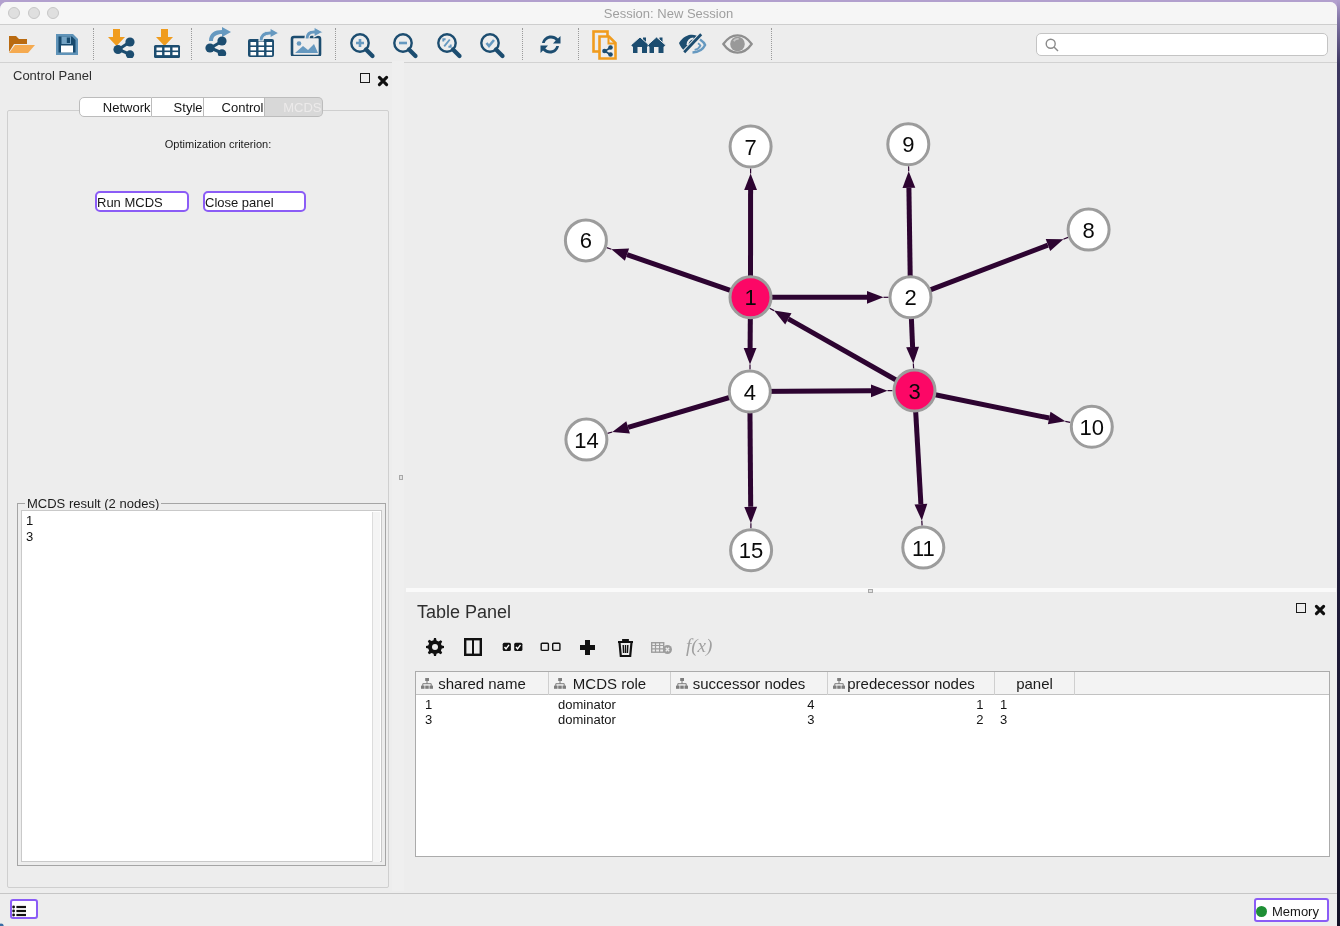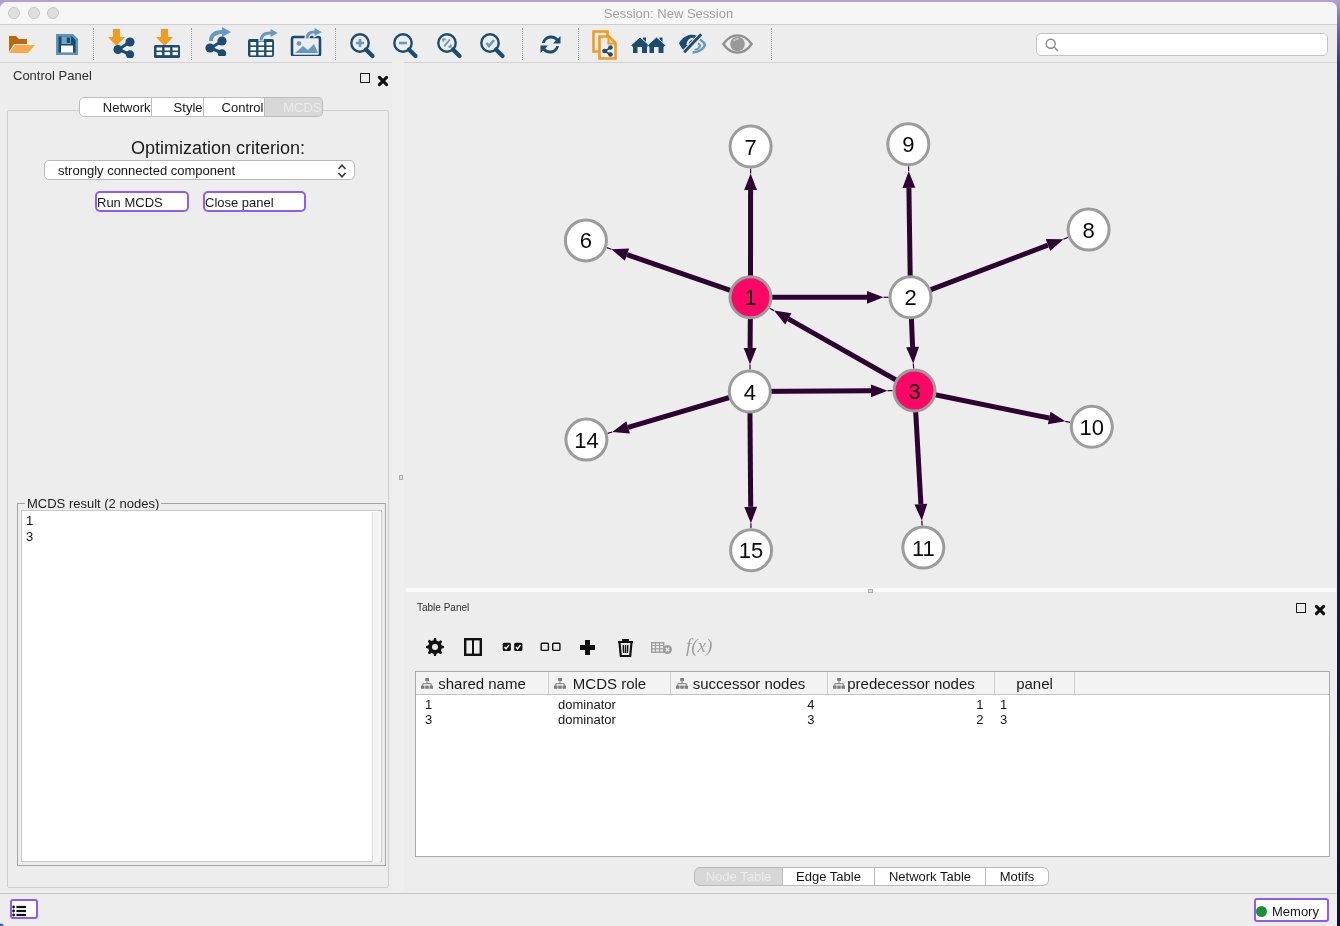--- a/index.html
+++ b/index.html
@@ -29,21 +29,21 @@
  color:rgba(20,20,20,0.99);}
 #mcdsfs{position:absolute;left:17px;top:501px;width:369px;height:363px;border:1px solid #a5a5a5}
 #mcdsfs .leg{position:absolute;left:7px;top:-8px;background:rgba(237,237,237,0.99);font-size:13px;color:#1c1c1c;padding:0 2px}
 #mcdsta{position:absolute;left:3px;top:6px;width:361px;height:352px;background:rgba(255,255,255,0.992);border:1px solid #c9c9c9}
 #mcdsta .num{position:absolute;left:4px;font-size:13px;color:#111}
 #mcdssb{position:absolute;right:1px;top:1px;width:8px;height:350px;background:#f4f4f4;border-left:1px solid #dcdcdc}
 #netframe{position:absolute;left:405px;top:62px;width:932px;height:528px;background:#fff;border:1px solid #b6b6b6;border-radius:1px}
 #nettitle{position:absolute;left:0;top:0;width:100%;height:23px;
  background:linear-gradient(#f2f2f2,#dadada);border-bottom:1px solid #b3b3b3}
 #nettitle .t{position:absolute;width:100%;text-align:center;font-size:13px;line-height:23px;color:#1a1a1a}
-#tpanel-head{position:absolute;left:417px;top:600px;font-size:10px;color:#2e2e2e}
+#tpanel-head{position:absolute;left:417px;top:600px;font-size:18px;color:#2e2e2e}
 #ttable{position:absolute;left:415px;top:669px;width:915px;height:186px;background:#fff;border:1px solid #ababab}
 #thead{position:absolute;left:0;top:0;width:100%;height:23px;background:#f3f3f3;border-bottom:1px solid #c2c2c2}
 .hcell{position:absolute;top:0;height:23px;border-right:1px solid #cfcfcf;display:flex;align-items:center;justify-content:center;font-size:15px;color:#1a1a1a}
 .trow{position:absolute;font-size:13px;color:#141414}
 .btabs{position:absolute;top:865px;display:flex;height:19px}
 .btabs .tab{font-size:13px;color:#141414;background:rgba(255,255,255,0.99);border:1px solid #b9b9b9;border-left:none;line-height:18px;text-align:center}
 .btabs .tab.first{border-left:1px solid #b9b9b9;border-radius:6px 0 0 6px}
 .btabs .tab.last{border-radius:0 6px 6px 0}
 .btabs .tab.sel{background:#d7d7d7;color:#ededed}
 #statusbar{position:absolute;left:0;top:891px;width:100%;height:33px;background:#ededed;border-top:1px solid #c6c6c6}
@@ -189,27 +189,21 @@
     <svg class="abs" style="left:377px;top:73px" width="12" height="12" viewBox="0 0 12 12">
       <path d="M2.4 2.4 L9.6 9.6 M9.6 2.4 L2.4 9.6" stroke="#0f0f0f" stroke-width="3.1" stroke-linecap="round"></path>
     </svg>
     <div class="tabrow" style="left:78.5px;top:95px">
       <div class="tab first" style="width:73px;padding:0">Network</div>
       <div class="tab" style="width:52px;padding:0">Style</div>
       <div class="tab" style="width:61px;padding:0">Control</div>
       <div class="tab sel last" style="width:58px;padding:0">MCDS</div>
     </div>
     <div id="cpanel-body"></div>
-    <div class="abs" style="left:7px;top:136px;width:422px;text-align:center;font-size:18px;color:#1a1a1a">Optimization criterion:</div>
-    <div class="abs selbox" style="left:44px;top:158px;width:311px;height:20px;background:rgba(255,255,255,0.99);border:1px solid #b9b9b9;border-radius:5px">
-      <div style="position:absolute;left:13px;top:2px;font-size:13px;color:rgba(17,17,17,0.99)">strongly connected component</div>
-      <svg width="10" height="14" style="position:absolute;right:7px;top:3px" viewBox="0 0 10 14">
-        <path d="M1.5 5 L5 1.2 L8.5 5 M1.5 9 L5 12.8 L8.5 9" fill="none" stroke="#3c3c3c" stroke-width="1.7"></path>
-      </svg>
-    </div>
+    <div class="abs" style="left:7px;top:136px;width:422px;text-align:center;font-size:11px;color:#1a1a1a">Optimization criterion:</div>
     <div class="btn" style="left:95px;top:189px;width:94px;height:21px;line-height:20px">Run MCDS</div>
     <div class="btn" style="left:203px;top:189px;width:103px;height:21px;line-height:20px">Close panel</div>
     <div id="mcdsfs">
       <div class="leg">MCDS result (2 nodes)</div>
       <div id="mcdsta">
         <div class="num" style="top:2px">1</div>
         <div class="num" style="top:18px">3</div>
         <div id="mcdssb"></div>
       </div>
     </div>
@@ -369,26 +363,20 @@
     <div class="trow" style="left:425px;top:694.5px">1</div>
     <div class="trow" style="left:558px;top:694.5px">dominator</div>
     <div class="trow" style="left:670px;top:694.5px;width:144.5px;text-align:right">4</div>
     <div class="trow" style="left:827px;top:694.5px;width:156.5px;text-align:right">1</div>
     <div class="trow" style="left:1000px;top:694.5px">1</div>
     <div class="trow" style="left:425px;top:710px">3</div>
     <div class="trow" style="left:558px;top:710px">dominator</div>
     <div class="trow" style="left:670px;top:710px;width:144.5px;text-align:right">3</div>
     <div class="trow" style="left:827px;top:710px;width:156.5px;text-align:right">2</div>
     <div class="trow" style="left:1000px;top:710px">3</div>
-    <div class="btabs" style="left:694px">
-      <div class="tab sel first" style="width:89px">Node Table</div>
-      <div class="tab" style="width:92px">Edge Table</div>
-      <div class="tab" style="width:111px">Network Table</div>
-      <div class="tab last" style="width:63px">Motifs</div>
-    </div>
     <div id="statusbar"></div>
     <div class="btn" style="left:10px;top:897px;width:28px;height:20px;border-radius:3px"><svg width="14" height="12" viewBox="0 0 14 12" style="margin-top:4px">
         <g fill="#111">
           <circle cx="1.6" cy="2" r="1.4"></circle>
           <circle cx="1.6" cy="6" r="1.4"></circle>
           <circle cx="1.6" cy="10" r="1.4"></circle>
           <rect x="4.4" y="0.9" width="9.6" height="2.2"></rect>
           <rect x="4.4" y="4.9" width="9.6" height="2.2"></rect>
           <rect x="4.4" y="8.9" width="9.6" height="2.2"></rect>
         </g>

